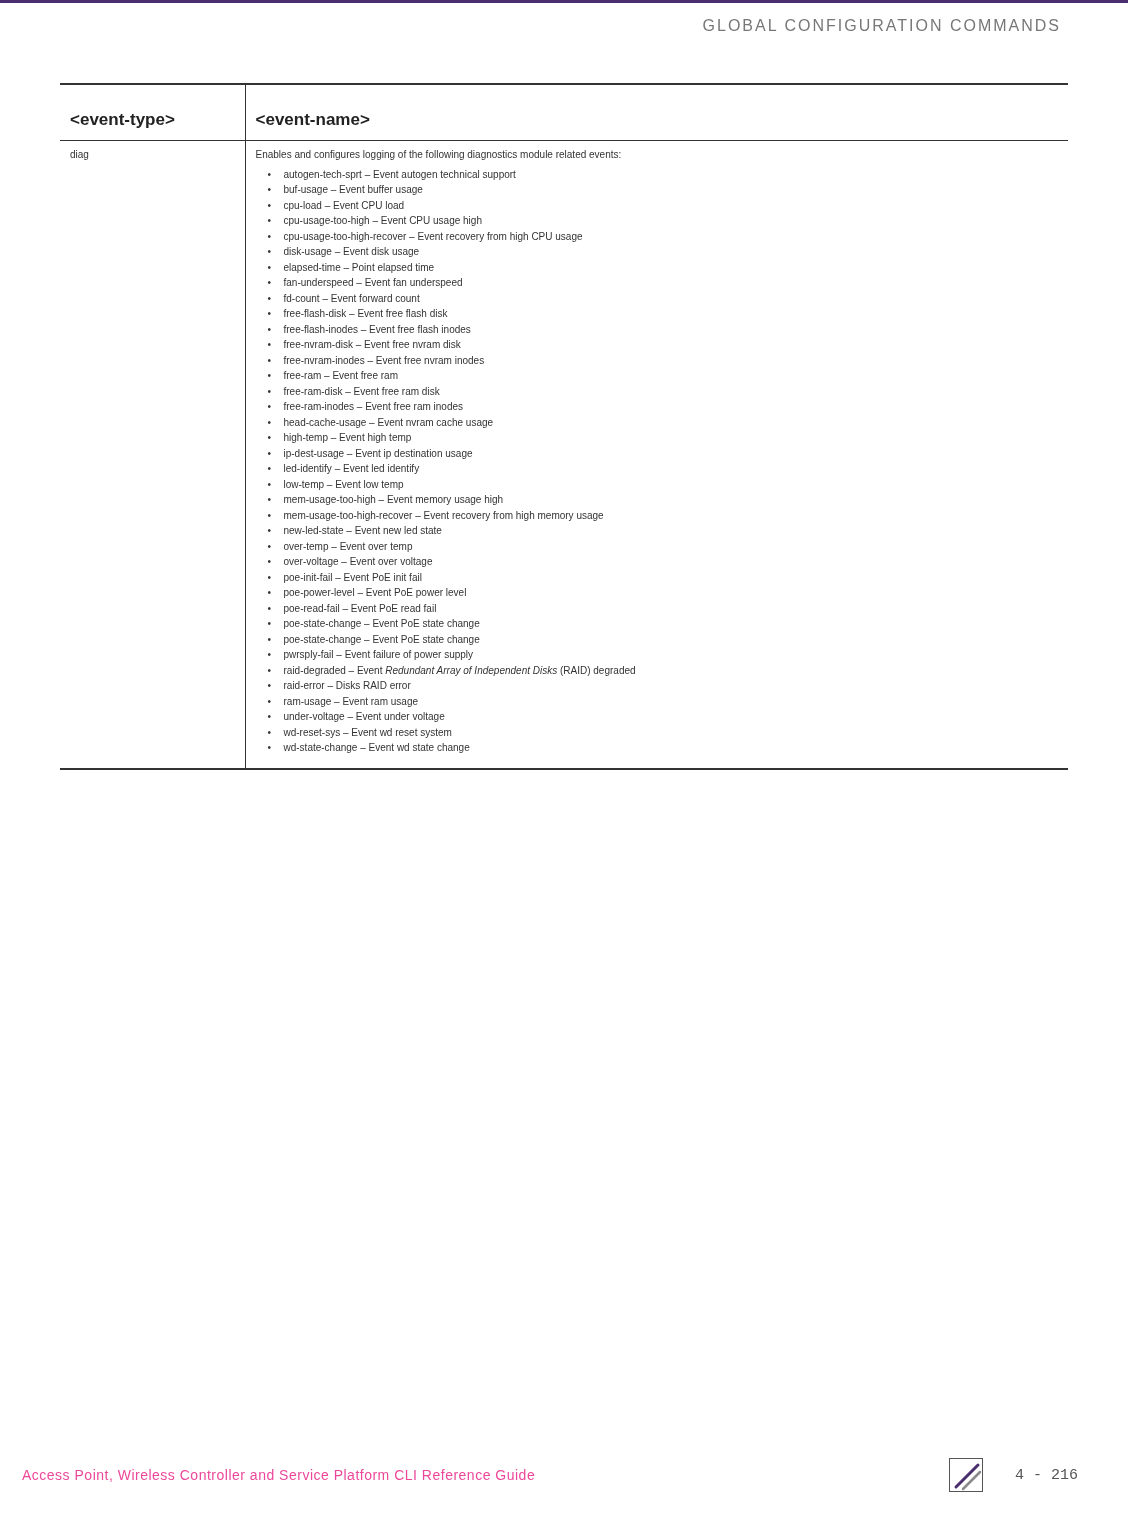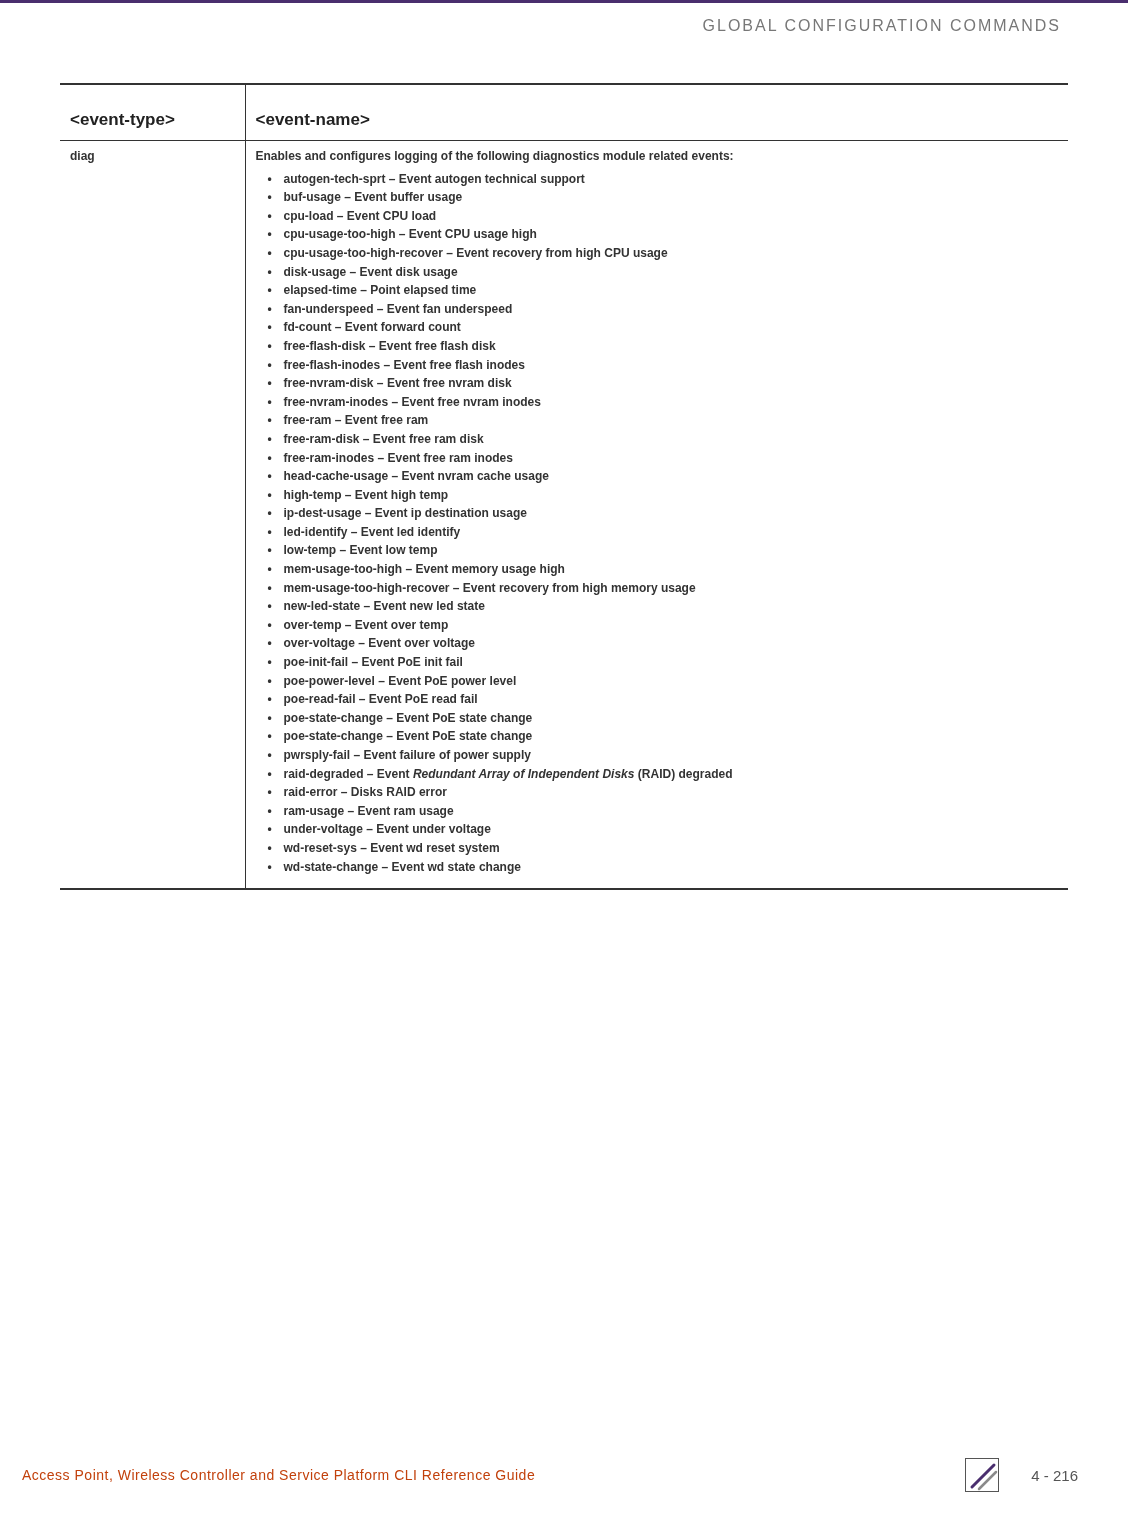--- a/index.html
+++ b/index.html
@@ -42,26 +42,26 @@
     border-top: 2px solid #333;
     border-bottom: 1.5px solid #333;
     color: #222;
   }
   thead th:first-child {
     width: 185px;
     border-right: 1.5px solid #333;
   }
   tbody td {
     vertical-align: top;
-    font-size: 12px;
+    font-size: 10px;
     color: #333;
     padding: 6px 10px 12px 10px;
     border-bottom: 2px solid #333;
     line-height: 1.55;
-    font-weight: 700;
+    font-weight: 400;
   }
   tbody td:first-child {
     border-right: 1.5px solid #333;
   }
   .intro-line {
     margin-bottom: 4px;
   }
   ul {
     list-style: none;
     padding-left: 14px;
@@ -85,29 +85,30 @@
     position: absolute;
     bottom: 24px;
     left: 22px;
     right: 50px;
     display: flex;
     align-items: center;
     justify-content: space-between;
   }
   .footer-text {
     font-size: 14px;
-    color: #c2410c;
+    color: #ec4899;
     letter-spacing: 0.5px;
     font-weight: 300;
     text-align: center;
   }
   .footer-right {
     display: flex;
     align-items: center;
     gap: 32px;
+    font-family: Liberation Mono, monospace;
   }
   .page-num {
     font-size: 15px;
     color: #555;
     font-weight: 300;
   }
   .logo-box {
     width: 34px;
     height: 34px;
     border: 1.5px solid #555;

